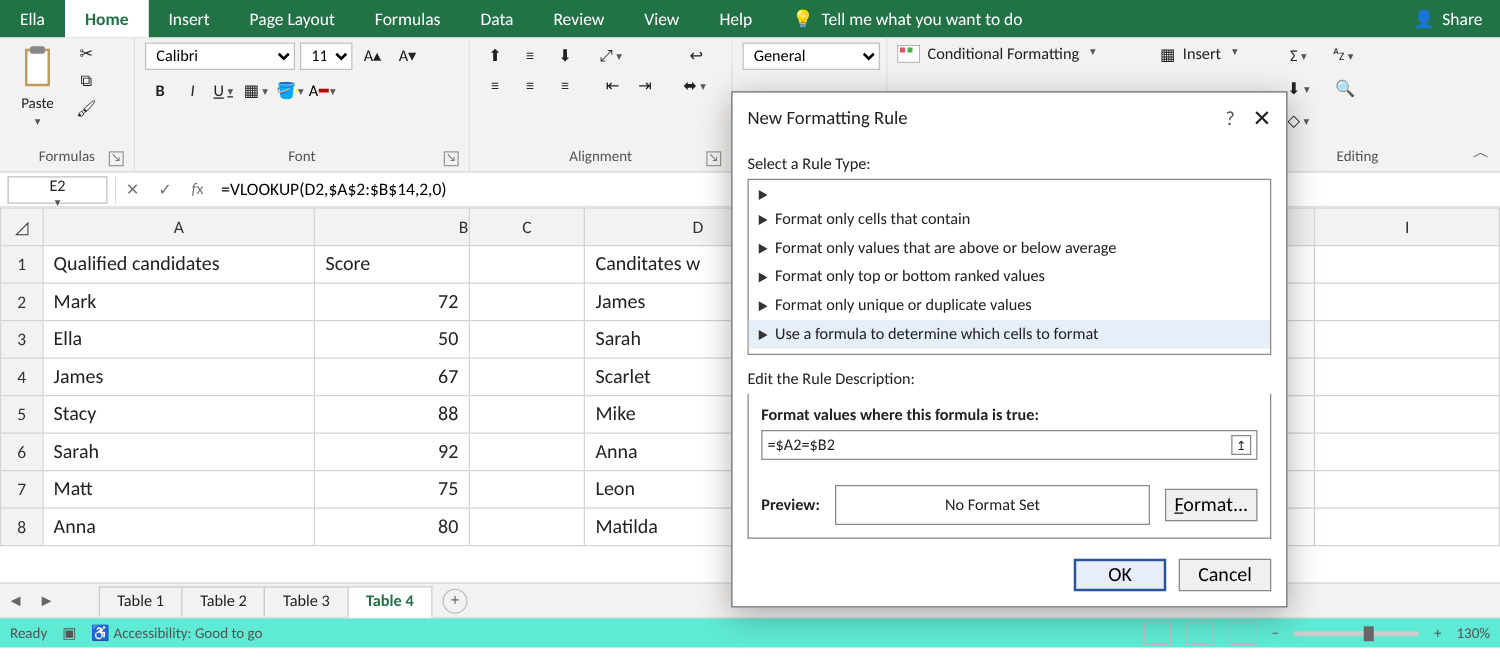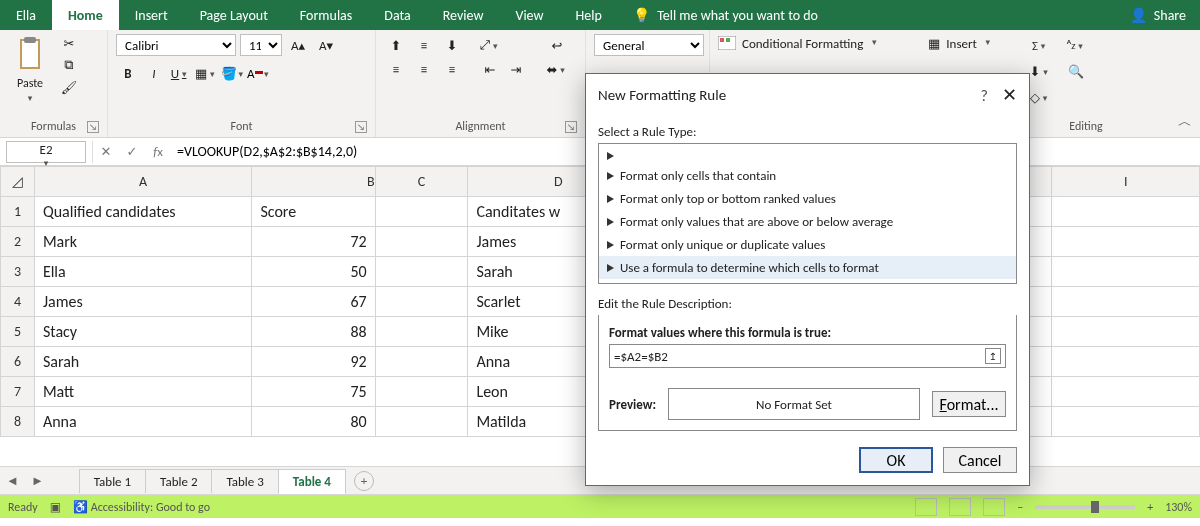--- a/index.html
+++ b/index.html
@@ -67,21 +67,21 @@
 
   
   .tabstrip{height:28px;border-top:1px solid #d6d6d6;display:flex;align-items:center;background:#f3f2f1;font-size:13px;}
   .nav-tri{padding:0 6px;color:#666;}
   .wtab{padding:4px 14px;border:1px solid #ccc;border-bottom:none;margin-left:-1px;background:#f3f2f1;}
   .wtab.active{background:#fff;color:#217346;font-weight:600;border-bottom:1px solid #fff;position:relative;top:1px;}
   .newtab{margin-left:8px;width:20px;height:20px;border:1px solid #bbb;border-radius:50%;text-align:center;line-height:18px;color:#666;}
   .hscroll{flex:1;}
 
   
-  .status{height:24px;background:#bef264;border-top:1px solid #d6d6d6;display:flex;align-items:center;font-size:12px;color:#555;padding:0 8px;gap:12px;}
+  .status{height:24px;background:#5eead4;border-top:1px solid #d6d6d6;display:flex;align-items:center;font-size:12px;color:#555;padding:0 8px;gap:12px;}
   .status .spacer2{flex:1;}
   .viewbtn{width:22px;height:18px;border:1px solid #bbb;display:inline-block;}
   .zoom-slider{width:100px;height:4px;background:#ccc;position:relative;}
   .zoom-slider .thumb{position:absolute;left:56%;top:-4px;width:8px;height:12px;background:#666;}
 
   
   .dialog{position:absolute;left:585px;top:73px;width:445px;background:#fff;border:1px solid #666;box-shadow:0 6px 24px rgba(0,0,0,.3);z-index:50;}
   .dlg-title{display:flex;align-items:center;padding:10px 12px 14px 12px;font-size:15px;}
   .dlg-title .sp{flex:1;}
   .dlg-title .qm{margin-right:14px;font-size:16px;color:#555;}
@@ -394,25 +394,25 @@
     <div class="rulebox">
       <div class="ruleitem">
           <span class="rarrow"></span>
         </div>
       <div class="ruleitem">
           <span class="rarrow"></span>
           <span>Format only cells that contain</span>
         </div>
       <div class="ruleitem">
           <span class="rarrow"></span>
+          <span>Format only values that are above or below average</span>
+        </div>
+      <div class="ruleitem">
+          <span class="rarrow"></span>
           <span>Format only top or bottom ranked values</span>
-        </div>
-      <div class="ruleitem">
-          <span class="rarrow"></span>
-          <span>Format only values that are above or below average</span>
         </div>
       <div class="ruleitem">
           <span class="rarrow"></span>
           <span>Format only unique or duplicate values</span>
         </div>
       <div class="ruleitem sel">
           <span class="rarrow"></span>
           <span>Use a formula to determine which cells to format</span>
         </div>
     </div>

